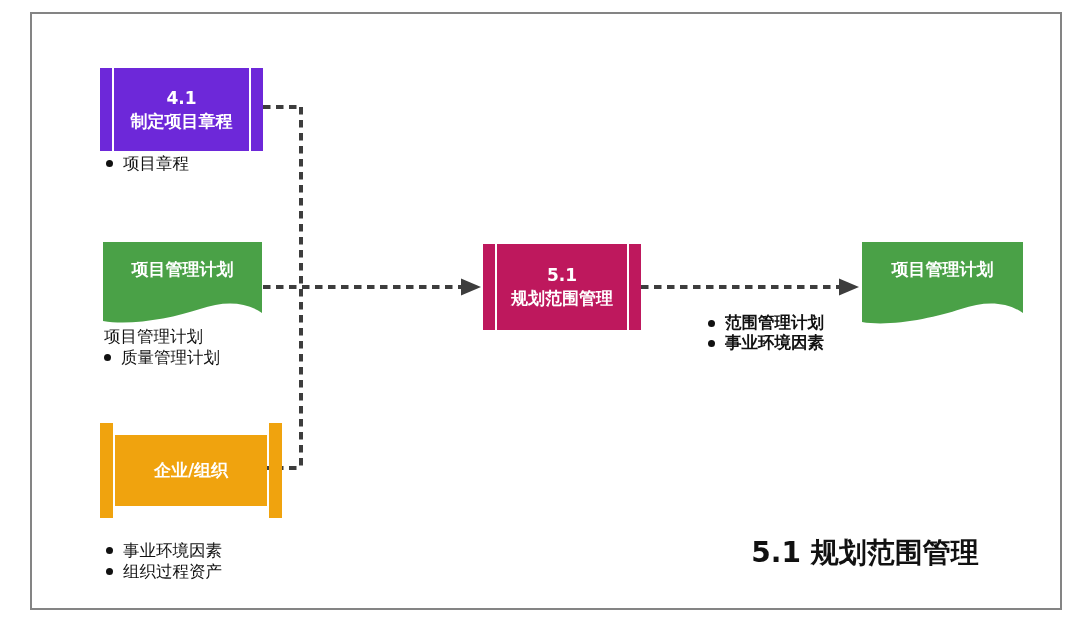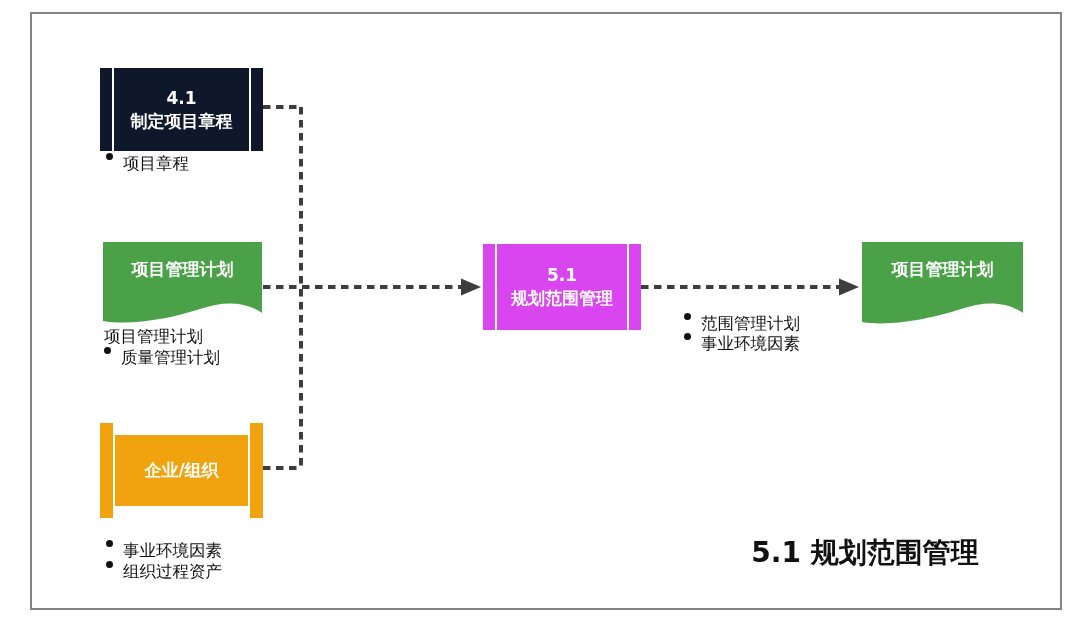--- a/index.html
+++ b/index.html
@@ -15,43 +15,43 @@
   .connectors{position:absolute;left:0;top:0;width:1080px;height:628px;pointer-events:none;}
   .dash{fill:none;stroke:#3d3d3d;stroke-width:4;stroke-dasharray:7.5 5.5;}
   .ah{fill:#3d3d3d;stroke:none;}
 
   .node{position:absolute;box-sizing:border-box;}
   .solid{color:#ffffff;display:flex;align-items:center;justify-content:center;text-align:center;}
   .solid .vline{position:absolute;top:0;bottom:0;width:2px;background:#ffffff;}
   .solid .vline.l{left:12px;}
   .solid .vline.r{right:12px;}
   .solid .lines{position:relative;font-size:17px;font-weight:600;line-height:23px;}
-  .blue-node{background:#0f172a;}
-  .pink-node{background:#d946ef;}
+  .blue-node{background:#6d28d9;}
+  .pink-node{background:#be185d;}
 
   .doc{position:absolute;}
   .doc svg{display:block;}
   .doc .doc-label{
     position:absolute;left:0;right:0;top:16px;text-align:center;
     color:#ffffff;font-size:17px;font-weight:600;
   }
 
-  .orange-node{position:absolute;}
+  .orange-node{position:absolute;padding-left:19px;}
   .orange-node .bar{position:absolute;top:0;bottom:0;width:13px;background:#f0a30e;}
   .orange-node .bar.l{left:0;}
   .orange-node .bar.r{right:0;}
   .orange-node .mid{position:absolute;left:15px;right:15px;top:12px;bottom:12px;background:#f0a30e;}
   .orange-node .olabel{
     position:absolute;left:0;right:0;top:0;bottom:0;
     display:flex;align-items:center;justify-content:center;
     color:#ffffff;font-size:17px;font-weight:600;
   }
 
   .blist{position:absolute;font-size:16.5px;color:#111111;}
-  .brow{display:flex;height:21px;white-space:nowrap;}
+  .brow{display:flex;align-items:center;height:21px;white-space:nowrap;}
   .brow .dot{width:7px;height:7px;border-radius:50%;background:#111111;margin-right:10px;flex:none;}
   .brow.caption{font-weight:normal;}
 
   .big-caption{
     position:absolute;left:690px;top:534px;width:350px;text-align:center;
     font-size:28px;font-weight:bold;color:#111111;white-space:nowrap;
   }
 </style>
 </head>
 <body>
@@ -117,21 +117,21 @@
 </div>
 
 <div class="node solid pink-node" style="left:483px;top:244px;width:158px;height:86px;">
   <span class="vline l"></span>
   <span class="vline r"></span>
   <div class="lines">
     <div>5.1</div>
     <div>规划范围管理</div>
   </div>
 </div>
-<div class="blist" style="left:684px;top:313px;">
+<div class="blist" style="left:708px;top:313px;font-weight:bold;">
   <div class="brow" style="height:20px;">
     <span class="dot"></span>
     <span>范围管理计划</span>
   </div>
   <div class="brow" style="height:20px;">
     <span class="dot"></span>
     <span>事业环境因素</span>
   </div>
 </div>
 

